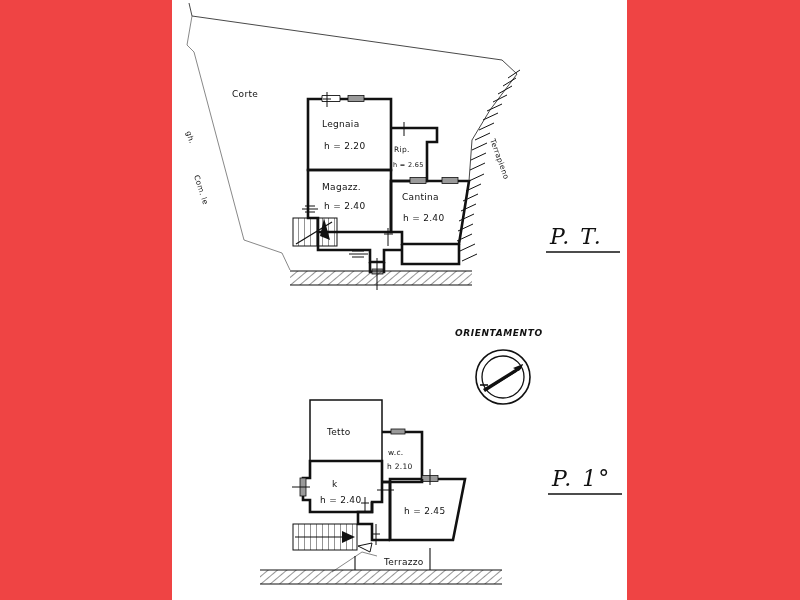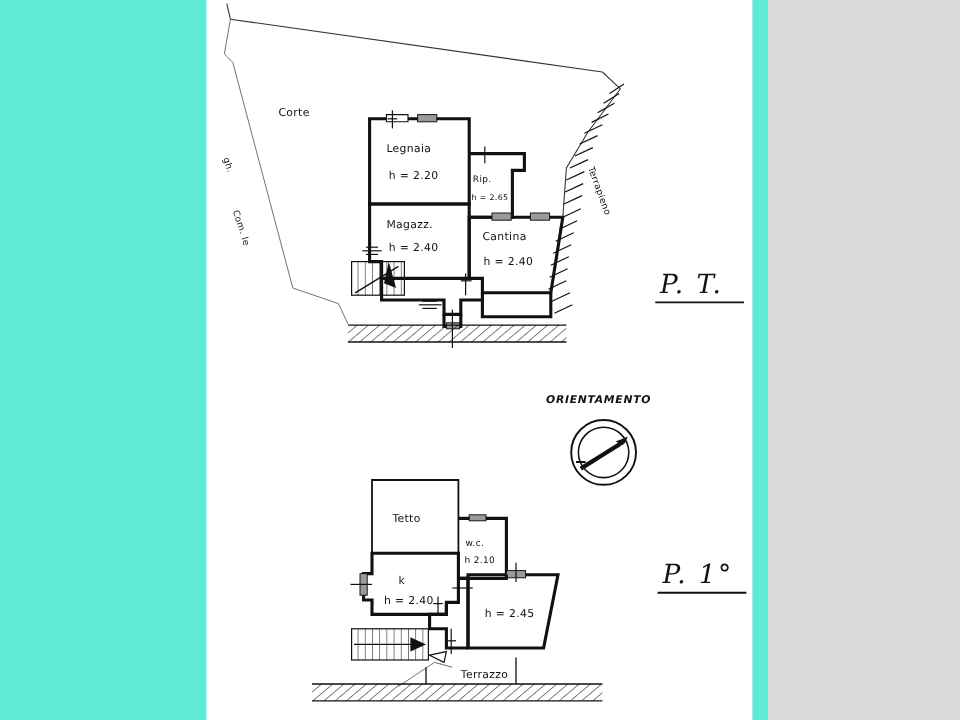--- a/index.html
+++ b/index.html
@@ -4,22 +4,22 @@
 <style>
   html, body {
     margin: 0; padding: 0;
     width: 800px; height: 600px;
     background: #d9d9d9;
     font-family: "DejaVu Sans", sans-serif;
     overflow: hidden;
   }
   #root {
     position: relative;
-    width: 640px; height: 600px;
-    background: #5eead4;
+    width: 800px; height: 600px;
+    background: #ef4444;
   }
   #sheet {
     position: absolute;
     left: 172px; top: 0;
     width: 455px; height: 600px;
     background: #ffffff;
   }
   #plan-svg { position: absolute; left: 0; top: 0; }
   .hand {
     font-family: "DejaVu Sans", sans-serif;

